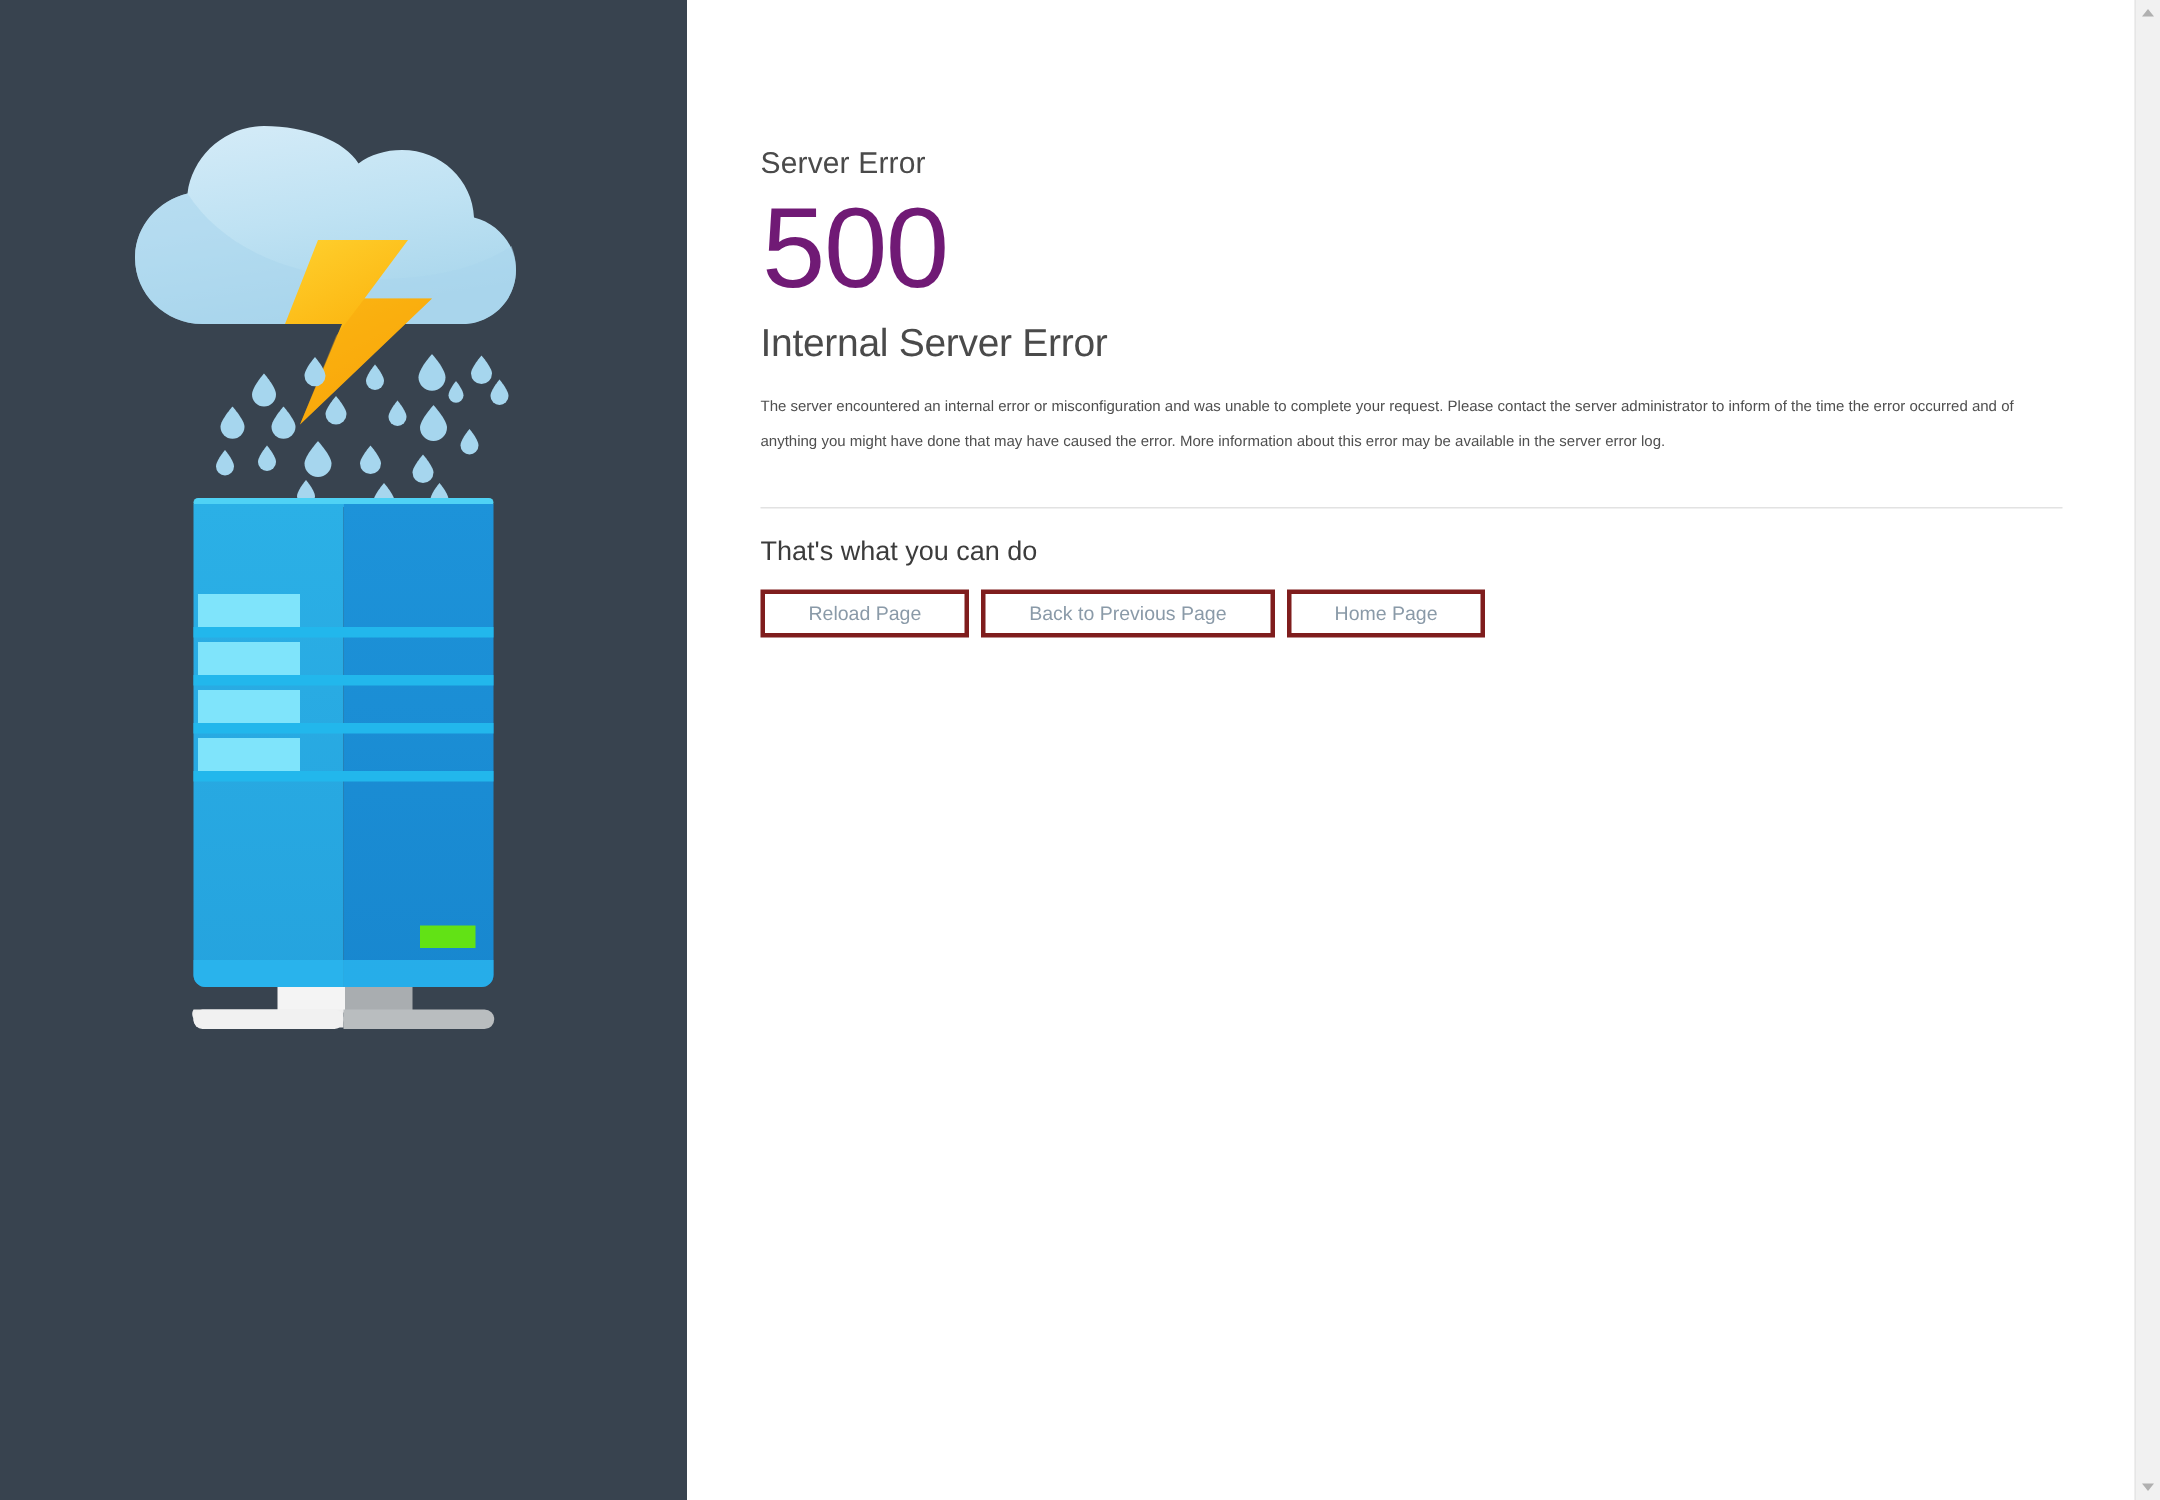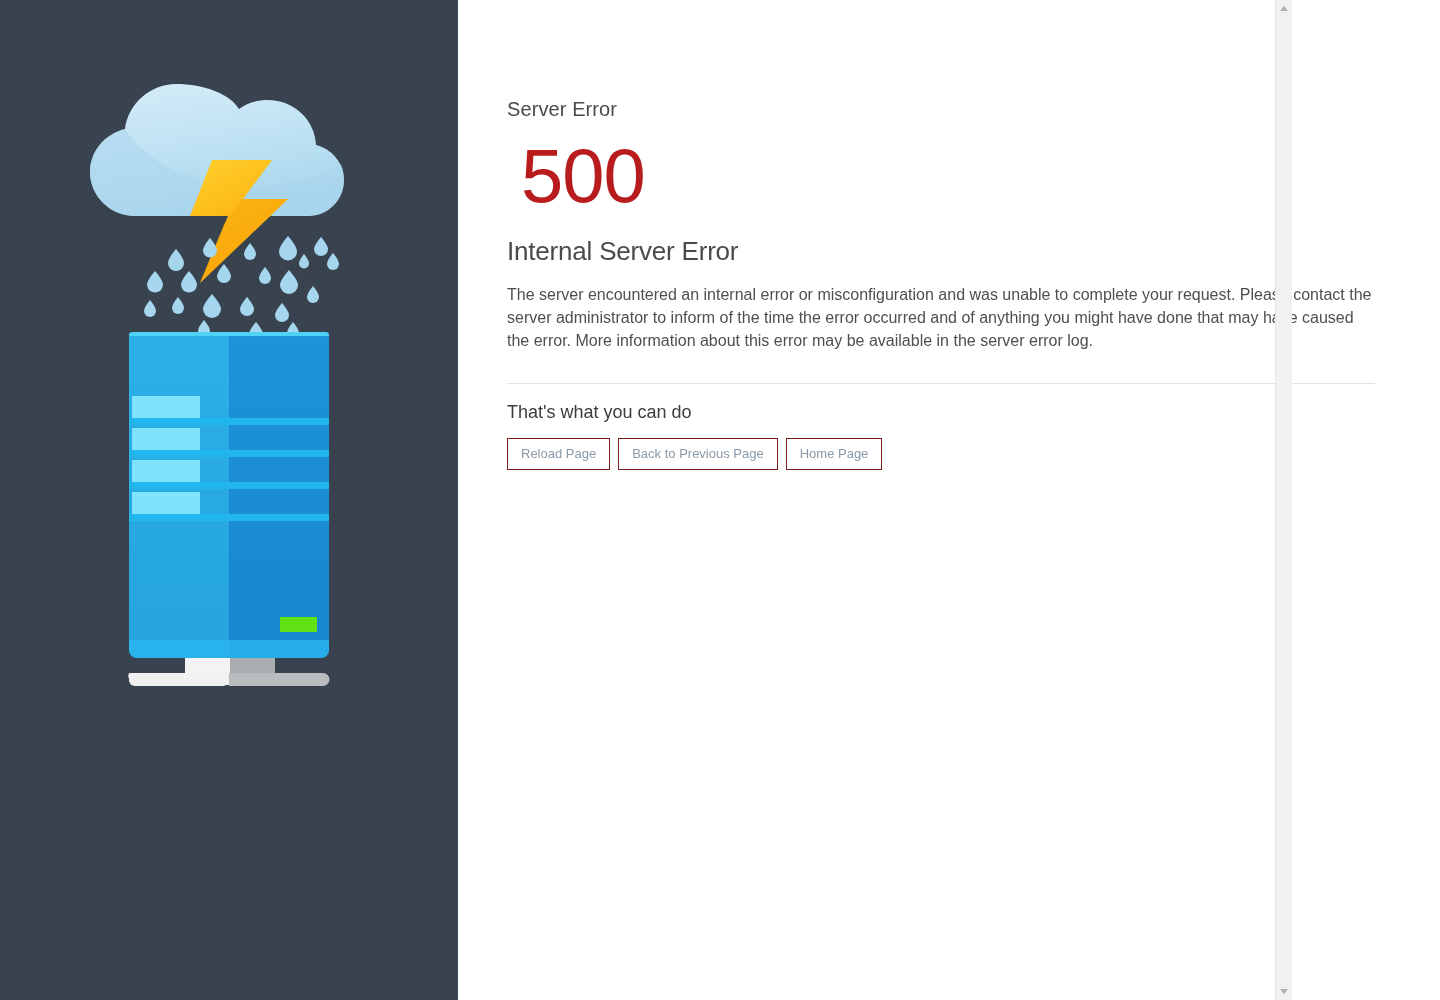--- a/index.html
+++ b/index.html
@@ -5,21 +5,21 @@
   * { box-sizing: border-box; }
   html, body {
     margin: 0; padding: 0;
     width: 1440px; height: 1000px;
     overflow: hidden;
     background: #ffffff;
     font-family: "Liberation Sans", sans-serif;
   }
   #page {
     position: relative;
-    width: 1292px; height: 1000px;
+    width: 1440px; height: 1000px;
     background: #ffffff;
     display: flex;
   }
 
   
   .illus-panel {
     position: relative;
     width: 458px;
     height: 1000px;
     background: #38434f;
@@ -49,35 +49,35 @@
     font-size: 20px;
     line-height: 26px;
     color: #4a4a4a;
     font-weight: 400;
     margin: 0 0 4px 0;
     letter-spacing: 0.1px;
   }
   .code-number {
     font-size: 76px;
     line-height: 80px;
-    color: #b91c1c;
+    color: #701a75;
     font-weight: 400;
-    margin: 14px;
+    margin: 1px;
     letter-spacing: -1px;
   }
   .code-title {
     font-size: 26px;
     line-height: 42px;
     color: #4a4a4a;
     font-weight: 400;
     margin: 0 0 12px 0;
     letter-spacing: -0.2px;
   }
   .description {
-    font-size: 16px;
+    font-size: 10px;
     line-height: 22.8px;
     color: #4f4f4f;
     margin: 0;
     max-width: 866px;
   }
   .divider {
     margin-top: 31px;
     border: none;
     border-top: 1px solid #e2e2e2;
     width: 868px;
@@ -92,22 +92,22 @@
   .actions {
     display: flex;
     gap: 8px;
     margin-top: 18px;
   }
   .action-btn {
     display: inline-flex;
     align-items: center;
     justify-content: center;
     height: 32px;
-    padding: 0 13px;
-    border: 1px solid #7f1d1d;
+    padding: 0 29px;
+    border: 3px solid #7f1d1d;
     background: #ffffff;
     color: #8a9aa8;
     font-size: 13px;
     font-family: "Liberation Sans", sans-serif;
     line-height: 30px;
     border-radius: 0;
     cursor: pointer;
     white-space: nowrap;
   }
 

